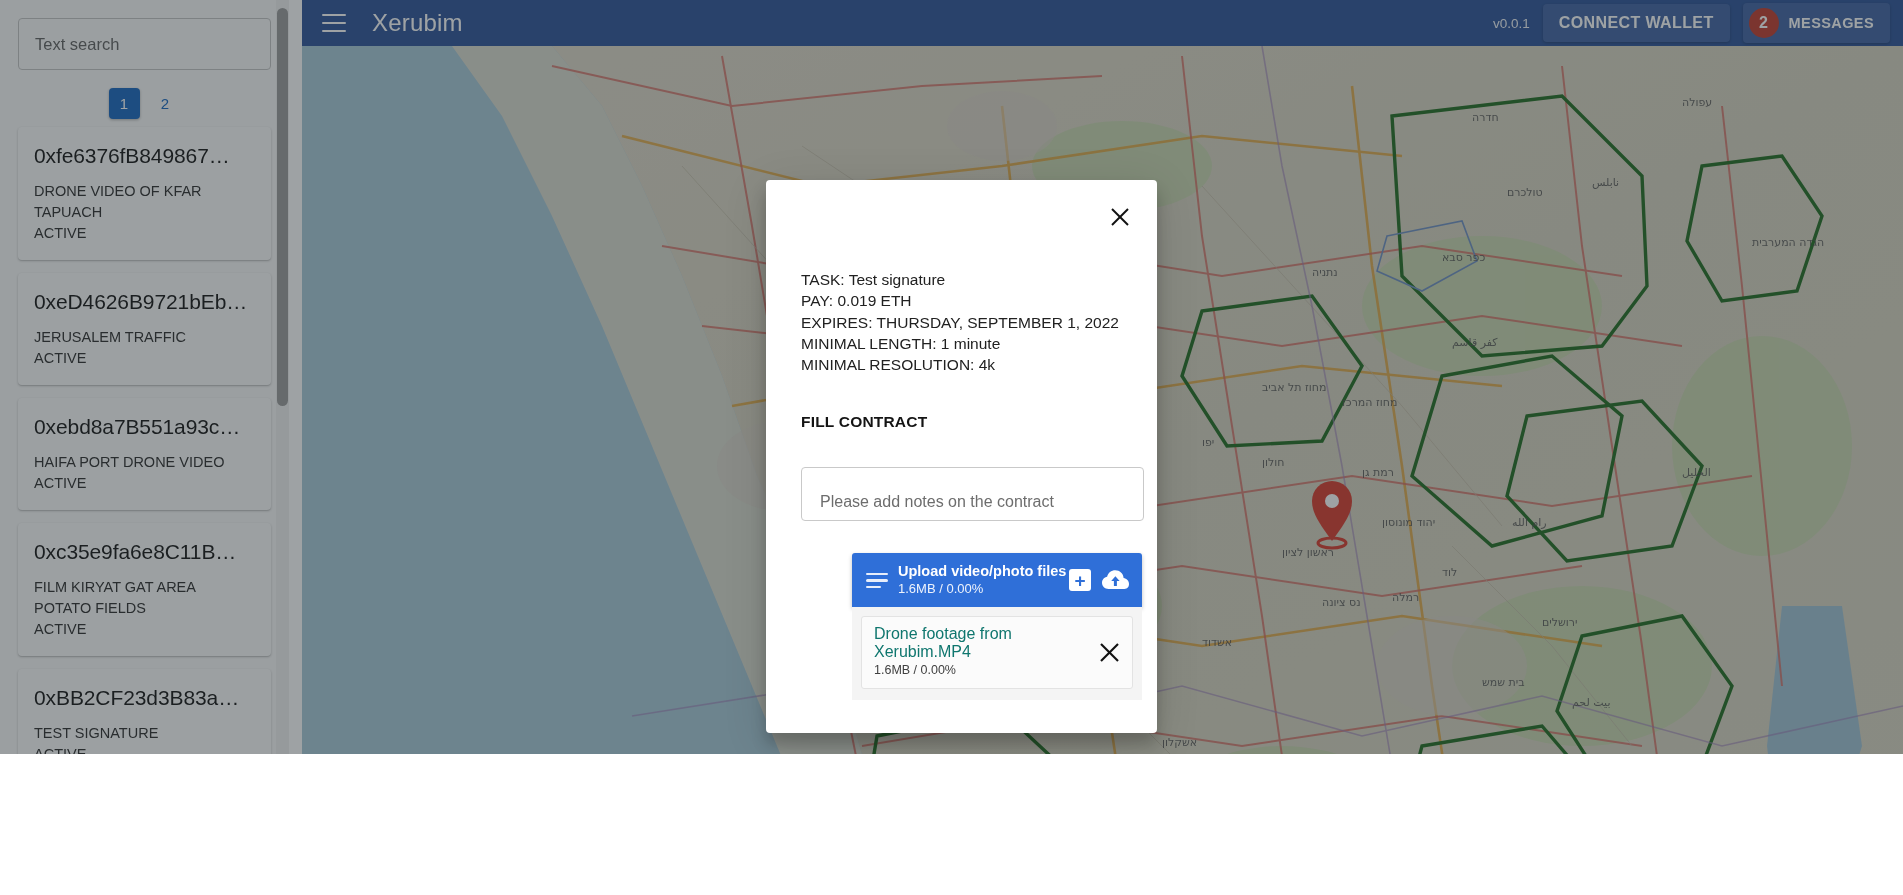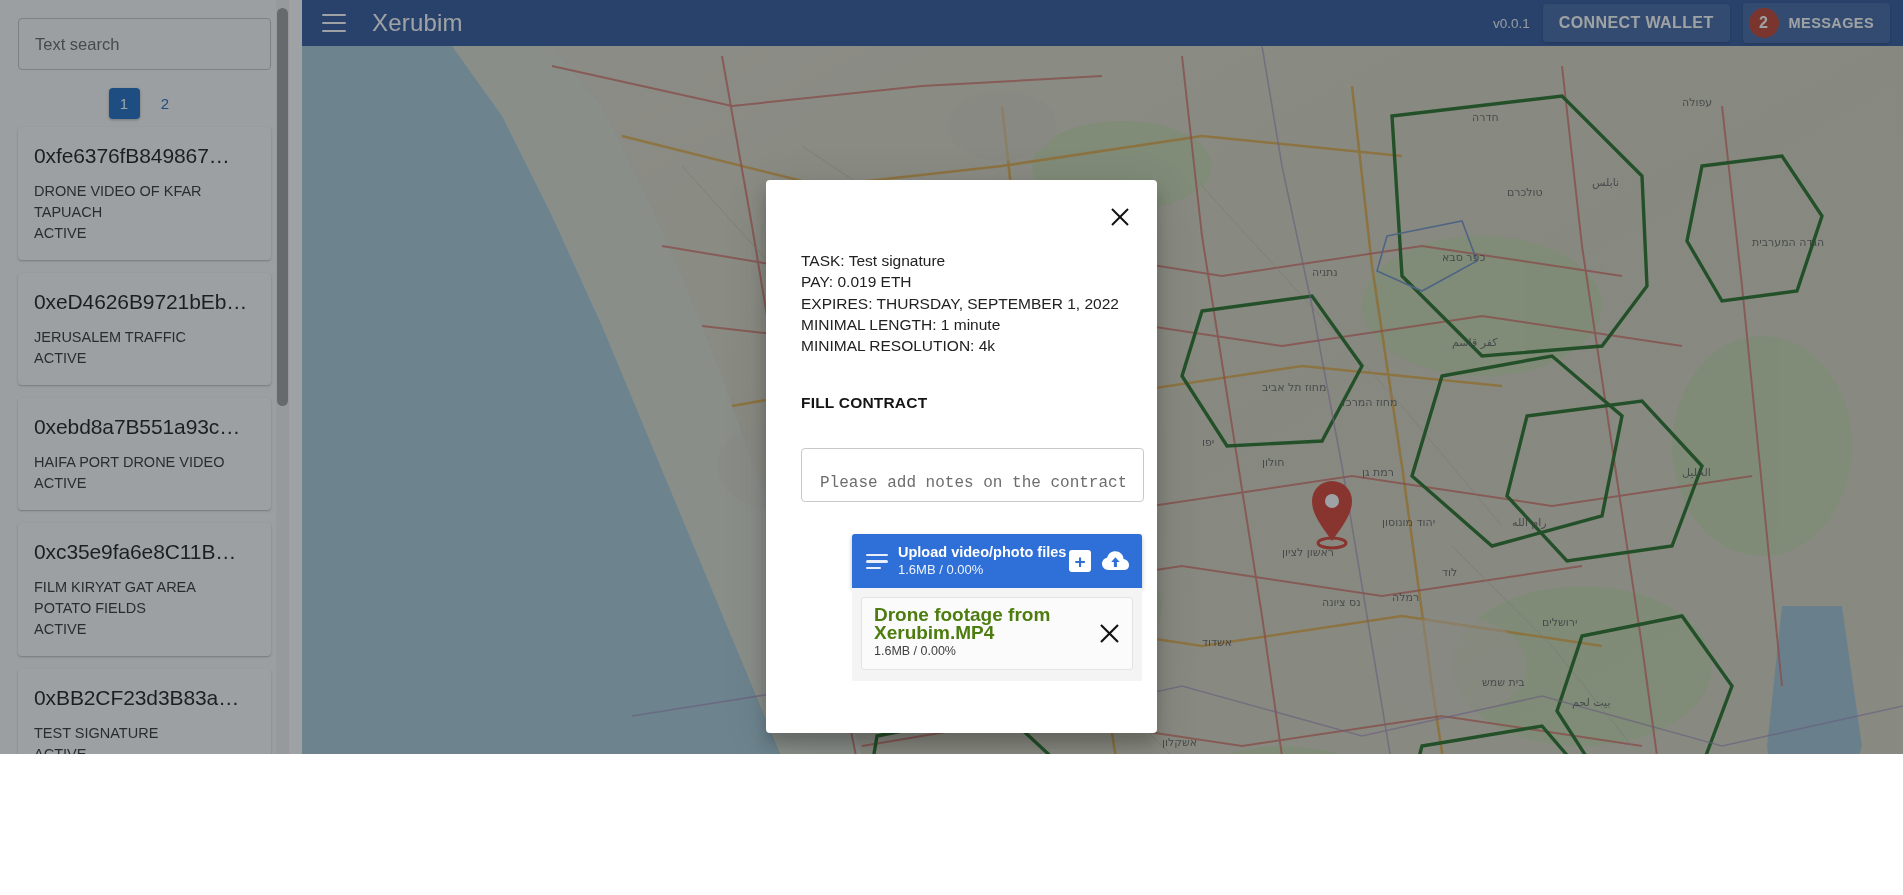--- a/index.html
+++ b/index.html
@@ -154,34 +154,34 @@
     box-shadow: 0 11px 15px rgba(0,0,0,.2), 0 9px 46px rgba(0,0,0,.12);
     z-index: 21;
     padding: 0 35px;
   }
   .modal-close {
     position: absolute; right: 22px; top: 22px;
     width: 30px; height: 30px; border: none; background: transparent;
     cursor: pointer; display: flex; align-items: center; justify-content: center;
     padding: 0;
   }
-  .modal-details { padding-top: 70px; }
+  .modal-details { padding-top: 89px; }
   .detail-line { font-size: 15.5px; color: #212121; line-height: 21.3px; }
   .fill-title { margin-top: 38px; font-size: 15.5px; color: #141414; font-weight: bold; letter-spacing: .2px; }
 
   .notes-field {
     margin-top: 36px;
     width: 343px; height: 54px;
     border: 1px solid #c9c9c9; border-radius: 4px;
     display: flex; align-items: center; padding: 0 16px;
   }
   .notes-field input {
     width: 100%; border: none; outline: none; background: transparent;
     font-size: 16px; color: #8b5cf6;
-    font-family: Liberation Mono, monospace;
+    font-family: Liberation Sans, sans-serif;
     margin-top: 16px;
   }
   .notes-field input::placeholder { color: #6d6d6d; opacity: 1; }
 
   .uploader { margin-top: 32px; width: 290px; margin-left: 51px; }
   .upload-bar {
     background: #2f6fd8; border-radius: 3px 3px 0 0;
     display: flex; align-items: center;
     padding: 9px 13px 9px 14px; color: #fff;
     box-shadow: 0 2px 4px rgba(0,0,0,.25);
@@ -199,21 +199,21 @@
     width: 22px; height: 22px; border-radius: 3px; background: #ffffff;
     color: #2f6fd8; display: flex; align-items: center; justify-content: center;
     font-size: 19px; line-height: 1; cursor: pointer; font-weight: bold;
   }
   .file-list { background: #f4f4f4; padding: 9px 9px 11px 9px; }
   .file-row {
     background: #fbfbfb; border: 1px solid #e3e3e3; border-radius: 3px;
     display: flex; align-items: center; padding: 8px 10px 9px 12px;
   }
   .file-texts { flex: 1; }
-  .file-name { font-size: 19px; font-weight: bold; color: #4d7c0f; line-height: 18px; }
+  .file-name { font-size: 16px; font-weight: normal; color: #0f766e; line-height: 18px; }
   .file-sub { font-size: 12.5px; color: #404040; line-height: 18px; }
   .file-x { border: none; background: transparent; cursor: pointer; padding: 0 2px; display:flex; align-items:center; }
 </style>
 </head>
 <body>
 
 <div id="app">
 
   <div id="main">
 

